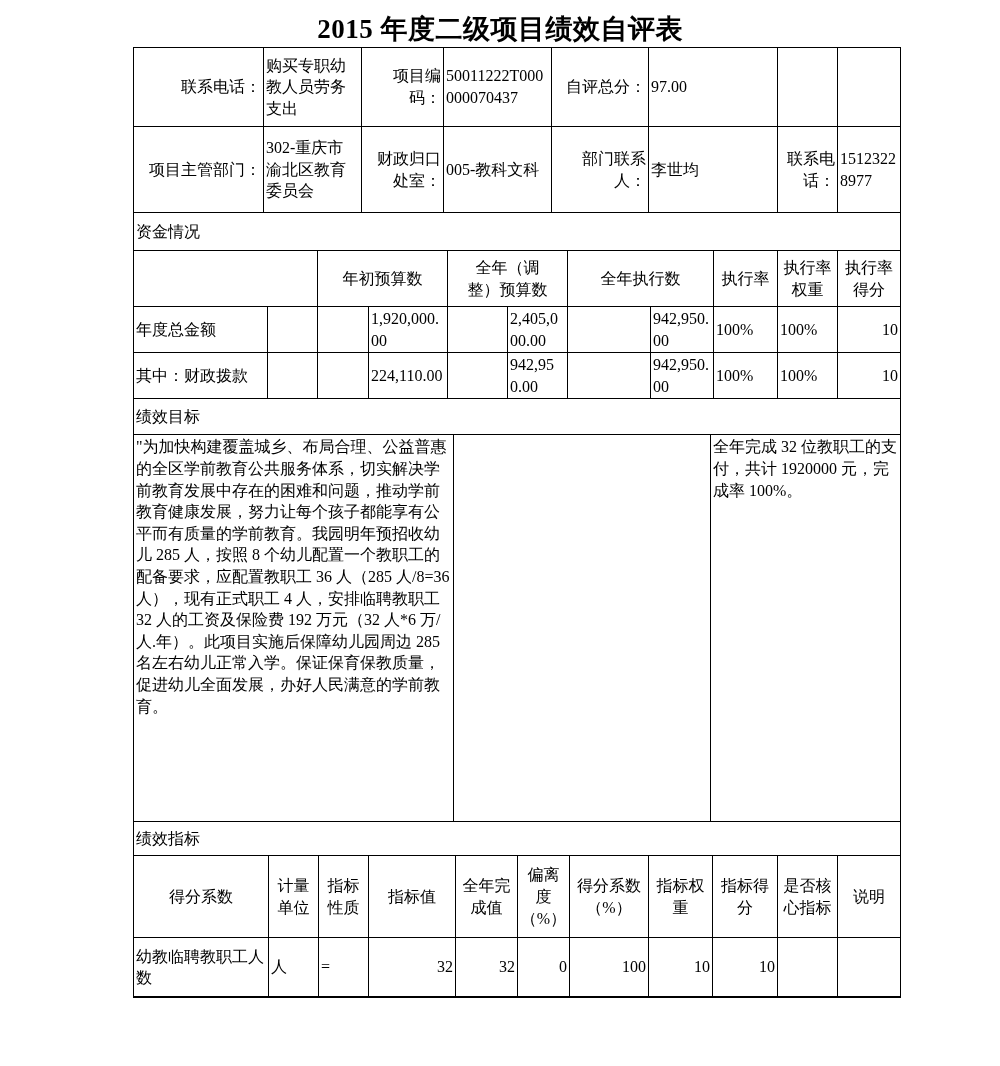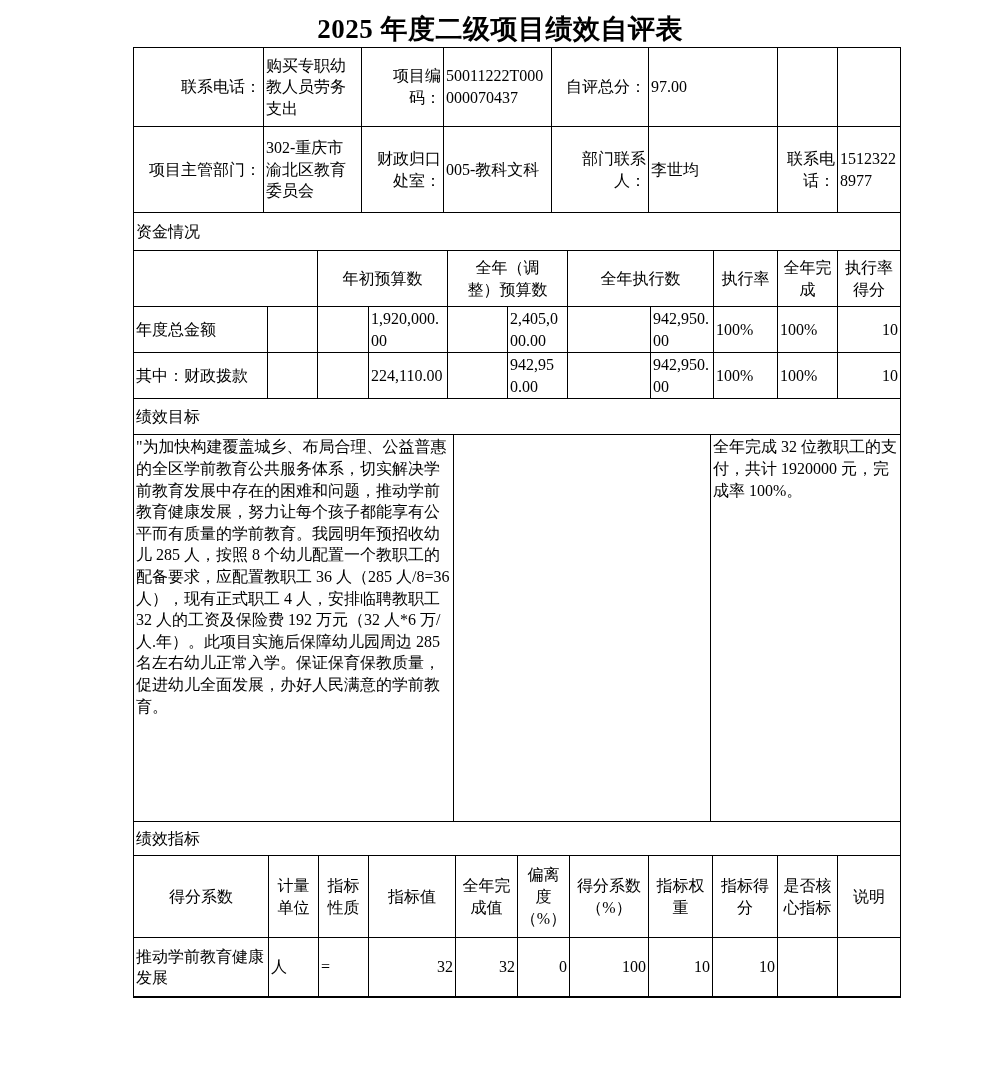--- a/index.html
+++ b/index.html
@@ -50,21 +50,21 @@
   .banner td { text-align: left; }
   .top td { vertical-align: top; }
   .gtext { line-height: 27px; padding: 2px 3px 1px 3px; text-align: left; }
   .tbl-ind tr:last-child td { border-bottom-width: 2px; }
 </style>
 </head>
 <body>
 
 <div class="page">
 
-  <h1 class="title">2025 年度二级项目绩效自评表</h1>
+  <h1 class="title">2015 年度二级项目绩效自评表</h1>
 
   <table class="tbl first">
     <colgroup>
       <col style="width:130px">
         <col style="width:98px">
         <col style="width:82px">
         <col style="width:108px">
       <col style="width:97px">
         <col style="width:129px">
         <col style="width:60px">
@@ -120,21 +120,21 @@
         <col style="width:63px">
     </colgroup>
     <tbody>
         <tr style="height:56px">
       <td colspan="2"></td>
       <td colspan="2" class="hd">年初预算数</td>
       <td colspan="2" class="hd pl">全年（调
 整）预算数</td>
       <td colspan="2" class="hd">全年执行数</td>
       <td class="hd">执行率</td>
-      <td class="hd">全年完成</td>
+      <td class="hd">执行率权重</td>
       <td class="hd">执行率得分</td>
     </tr>
     <tr style="height:44px">
       <td class="val">年度总金额</td>
       <td></td>
       <td></td>
       <td class="num">1,920,000.00</td>
       <td></td>
       <td class="num">2,405,000.00</td>
       <td></td>
@@ -218,21 +218,21 @@
       <td class="hd">指标值</td>
       <td class="hd p8">全年完成值</td>
       <td class="hd p0">偏离度（%）</td>
       <td class="hd p4">得分系数（%）</td>
       <td class="hd">指标权重</td>
       <td class="hd">指标得分</td>
       <td class="hd">是否核心指标</td>
       <td class="hd">说明</td>
     </tr>
     <tr style="height:59px">
-      <td class="val ilab">推动学前教育健康发展</td>
+      <td class="val ilab">幼教临聘教职工人数</td>
       <td class="val">人</td>
       <td class="val">=</td>
       <td class="r">32</td>
       <td class="r">32</td>
       <td class="r">0</td>
       <td class="r">100</td>
       <td class="r">10</td>
       <td class="r">10</td>
       <td></td>
       <td></td>

